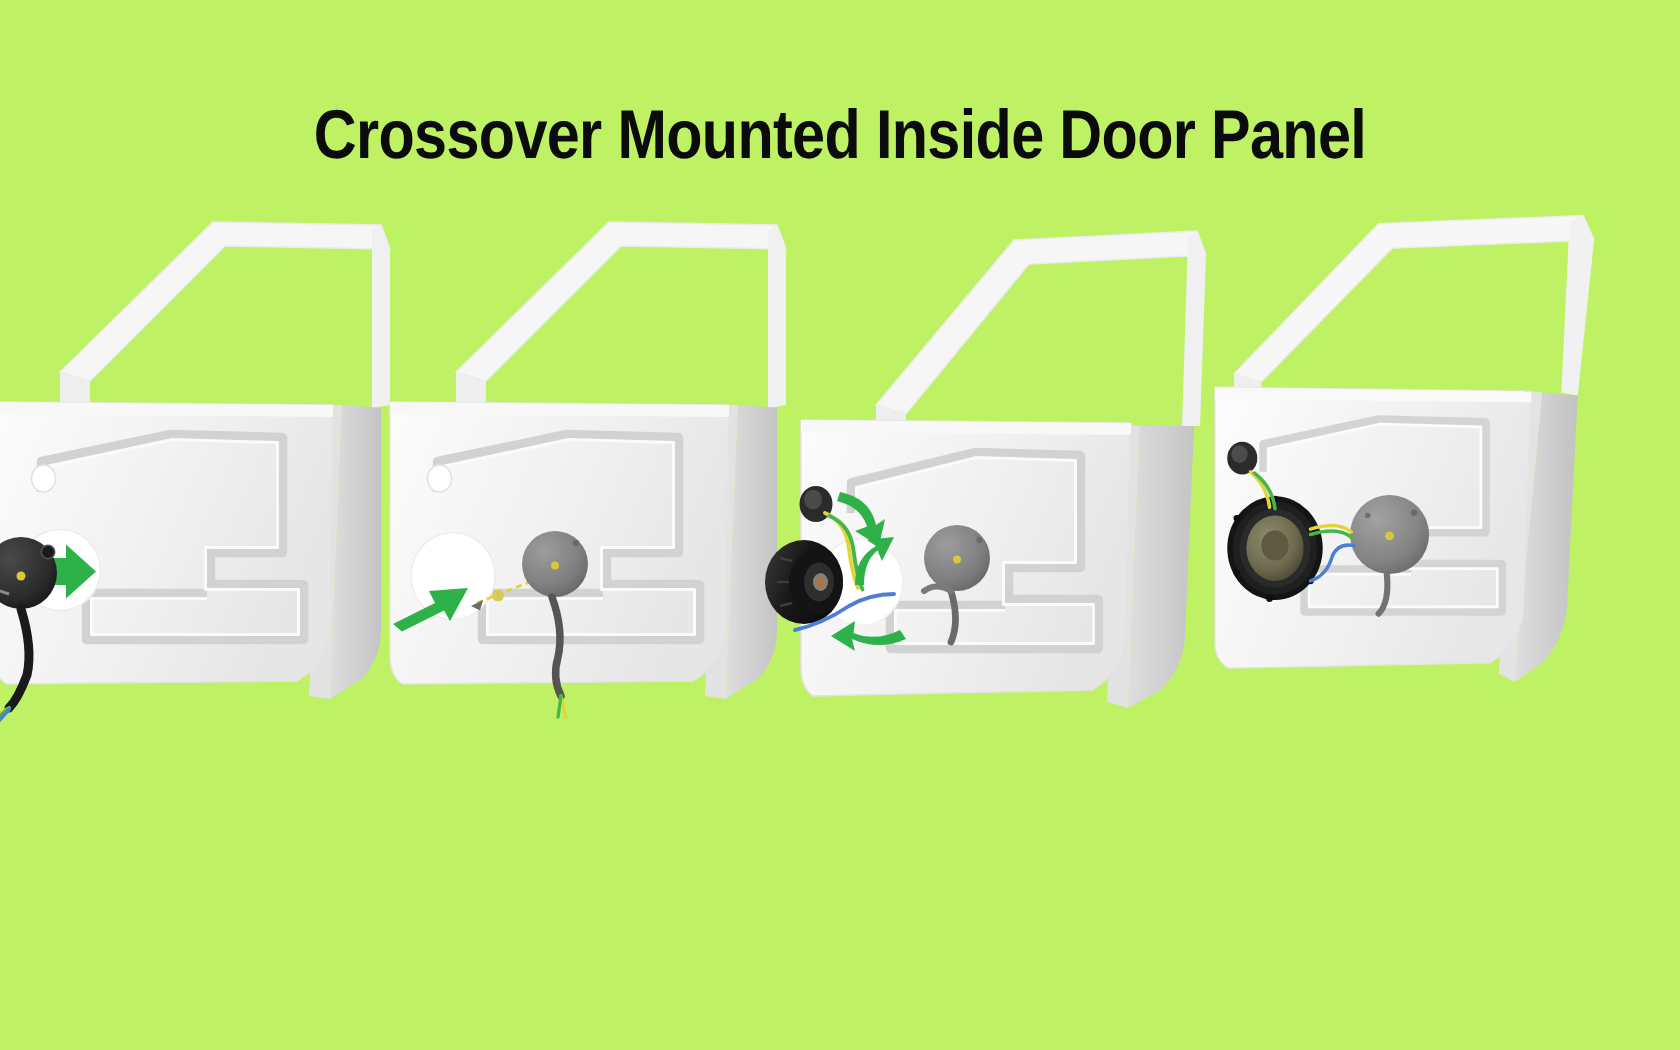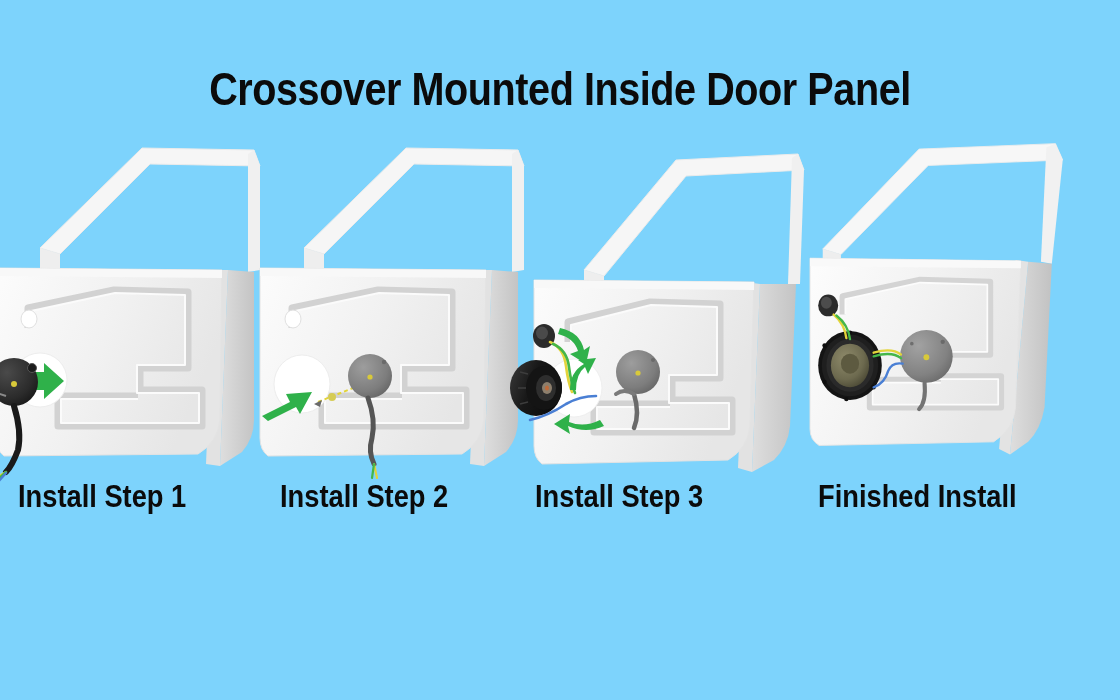--- a/index.html
+++ b/index.html
@@ -13,21 +13,21 @@
     height: 700px;
     overflow: hidden;
     font-family: "Liberation Sans", "DejaVu Sans", sans-serif;
     position: relative;
   }
 
   .page {
     position: relative;
     width: 1120px;
     height: 700px;
-    background: #7dd3fc;
+    background: #bef264;
   }
 
   
   .title {
     position: absolute;
     top: 34px;
     left: 0;
     width: 1120px;
     text-align: center;
     font-family: "Liberation Sans Narrow", "Liberation Sans", sans-serif;
@@ -417,20 +417,14 @@
         </g>
 
         <g fill="none" stroke-linecap="round">
           <path d="M148 271 Q150 292 142 300" stroke="#737373" stroke-width="4.5"></path>
         </g>
       </svg>
     </div>
 
   </div>
 
-  <div class="captions">
-    <div class="caption cap-1">Install Step 1</div>
-    <div class="caption cap-2">Install Step 2</div>
-    <div class="caption cap-3">Install Step 3</div>
-    <div class="caption cap-4">Finished Install</div>
-  </div>
 
 </div>
 
 </body></html>

